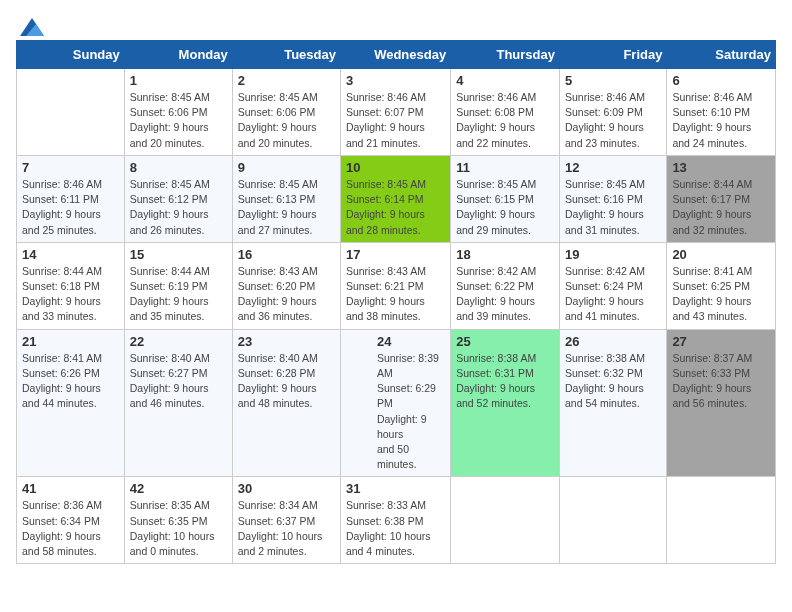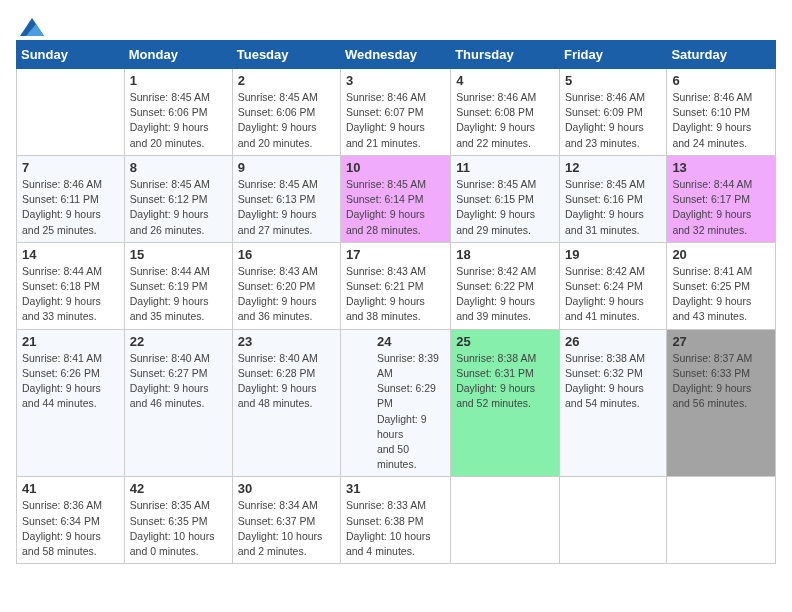--- a/index.html
+++ b/index.html
@@ -49,21 +49,21 @@
     }
     .calendar {
       width: 100%;
       border-collapse: collapse;
       font-size: 11px;
     }
     .calendar th {
       background: #1a5fa8;
       color: #fff;
       padding: 6px 4px;
-      text-align: left;
+      text-align: right;
       font-size: 13px;
       font-weight: bold;
       border: 1px solid #1a5fa8;
     }
     .calendar td {
       border: 1px solid #ccc;
       vertical-align: top;
       padding: 4px 5px;
       width: 113px;
       min-height: 80px;
@@ -152,33 +152,33 @@
           <div class="day-info">Sunrise: 8:46 AM<br>Sunset: 6:11 PM<br>Daylight: 9 hours<br>and 25 minutes.</div>
         </td>
         <td style="background: rgb(245, 248, 252);">
           <span class="day-num">8</span>
           <div class="day-info">Sunrise: 8:45 AM<br>Sunset: 6:12 PM<br>Daylight: 9 hours<br>and 26 minutes.</div>
         </td>
         <td style="background: rgb(245, 248, 252);">
           <span class="day-num">9</span>
           <div class="day-info">Sunrise: 8:45 AM<br>Sunset: 6:13 PM<br>Daylight: 9 hours<br>and 27 minutes.</div>
         </td>
-        <td style="background: #f0abfc;">
+        <td style="background: #84cc16;">
           <span class="day-num">10</span>
           <div class="day-info">Sunrise: 8:45 AM<br>Sunset: 6:14 PM<br>Daylight: 9 hours<br>and 28 minutes.</div>
         </td>
         <td style="background: rgb(245, 248, 252);">
           <span class="day-num">11</span>
           <div class="day-info">Sunrise: 8:45 AM<br>Sunset: 6:15 PM<br>Daylight: 9 hours<br>and 29 minutes.</div>
         </td>
         <td style="background: rgb(245, 248, 252);">
           <span class="day-num">12</span>
           <div class="day-info">Sunrise: 8:45 AM<br>Sunset: 6:16 PM<br>Daylight: 9 hours<br>and 31 minutes.</div>
         </td>
-        <td style="background: #f0abfc; margin-left: 24px;">
+        <td style="background: #a3a3a3; margin-left: 24px;">
           <span class="day-num">13</span>
           <div class="day-info">Sunrise: 8:44 AM<br>Sunset: 6:17 PM<br>Daylight: 9 hours<br>and 32 minutes.</div>
         </td>
       </tr>
       <tr>
         <td>
           <span class="day-num">14</span>
           <div class="day-info">Sunrise: 8:44 AM<br>Sunset: 6:18 PM<br>Daylight: 9 hours<br>and 33 minutes.</div>
         </td>
         <td>

